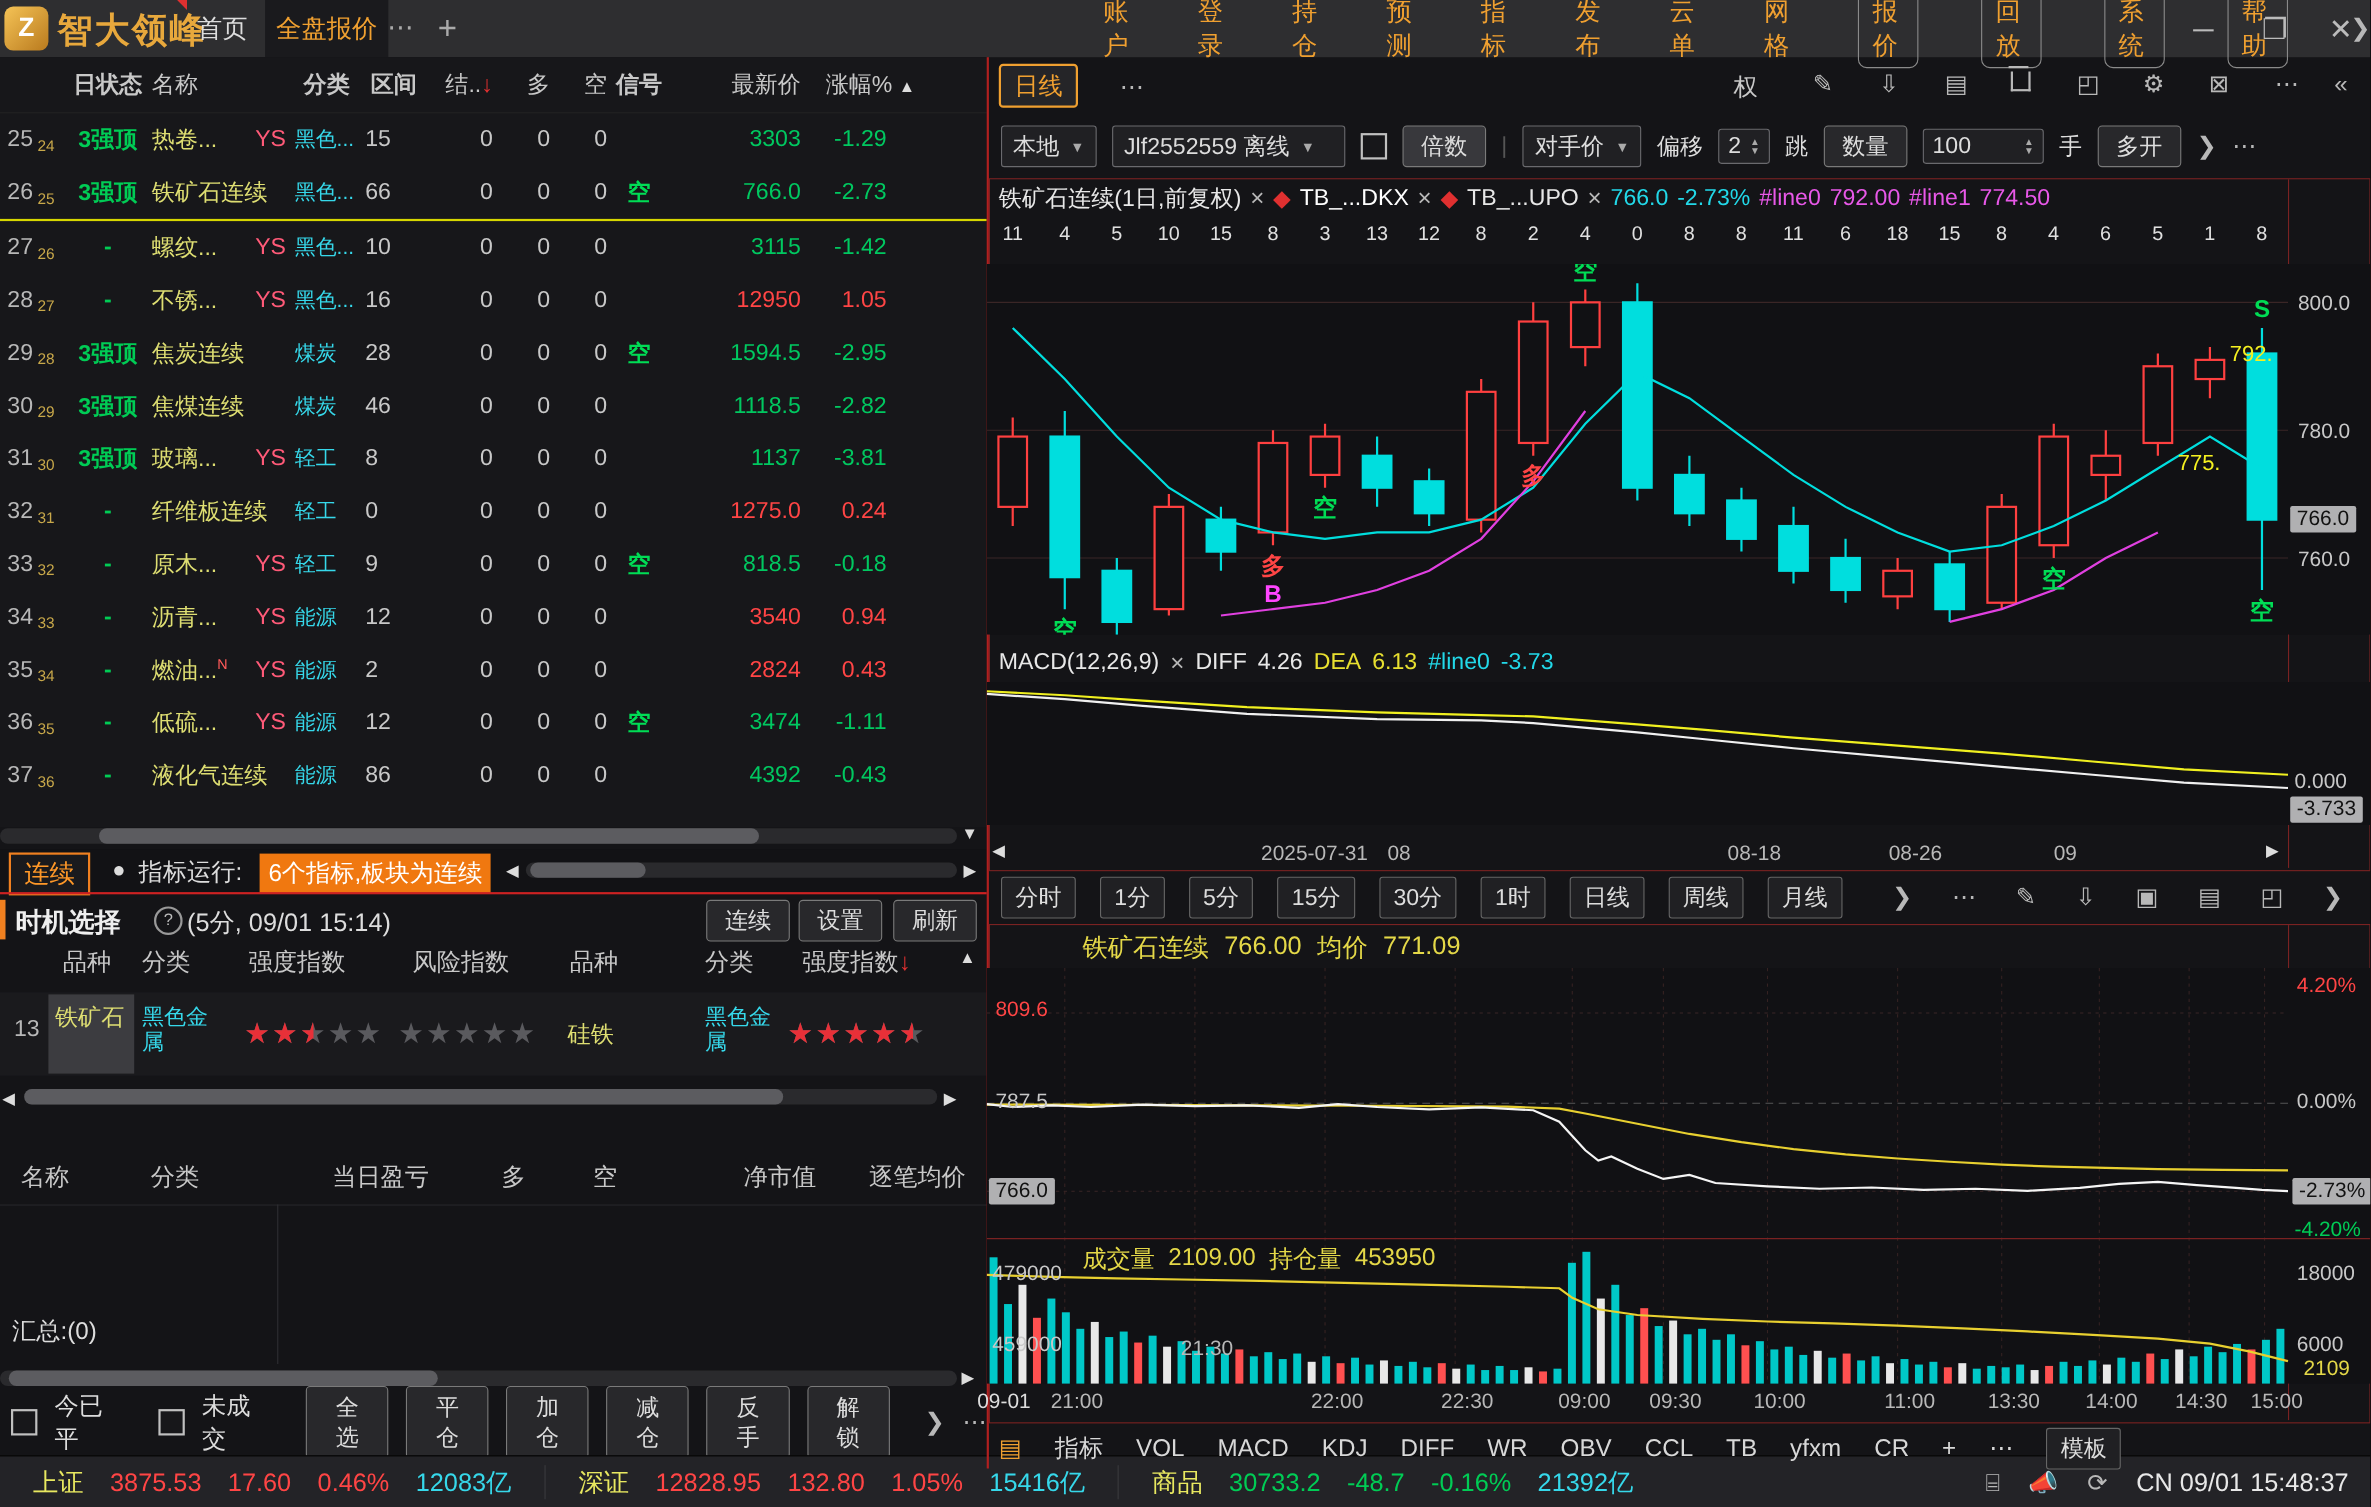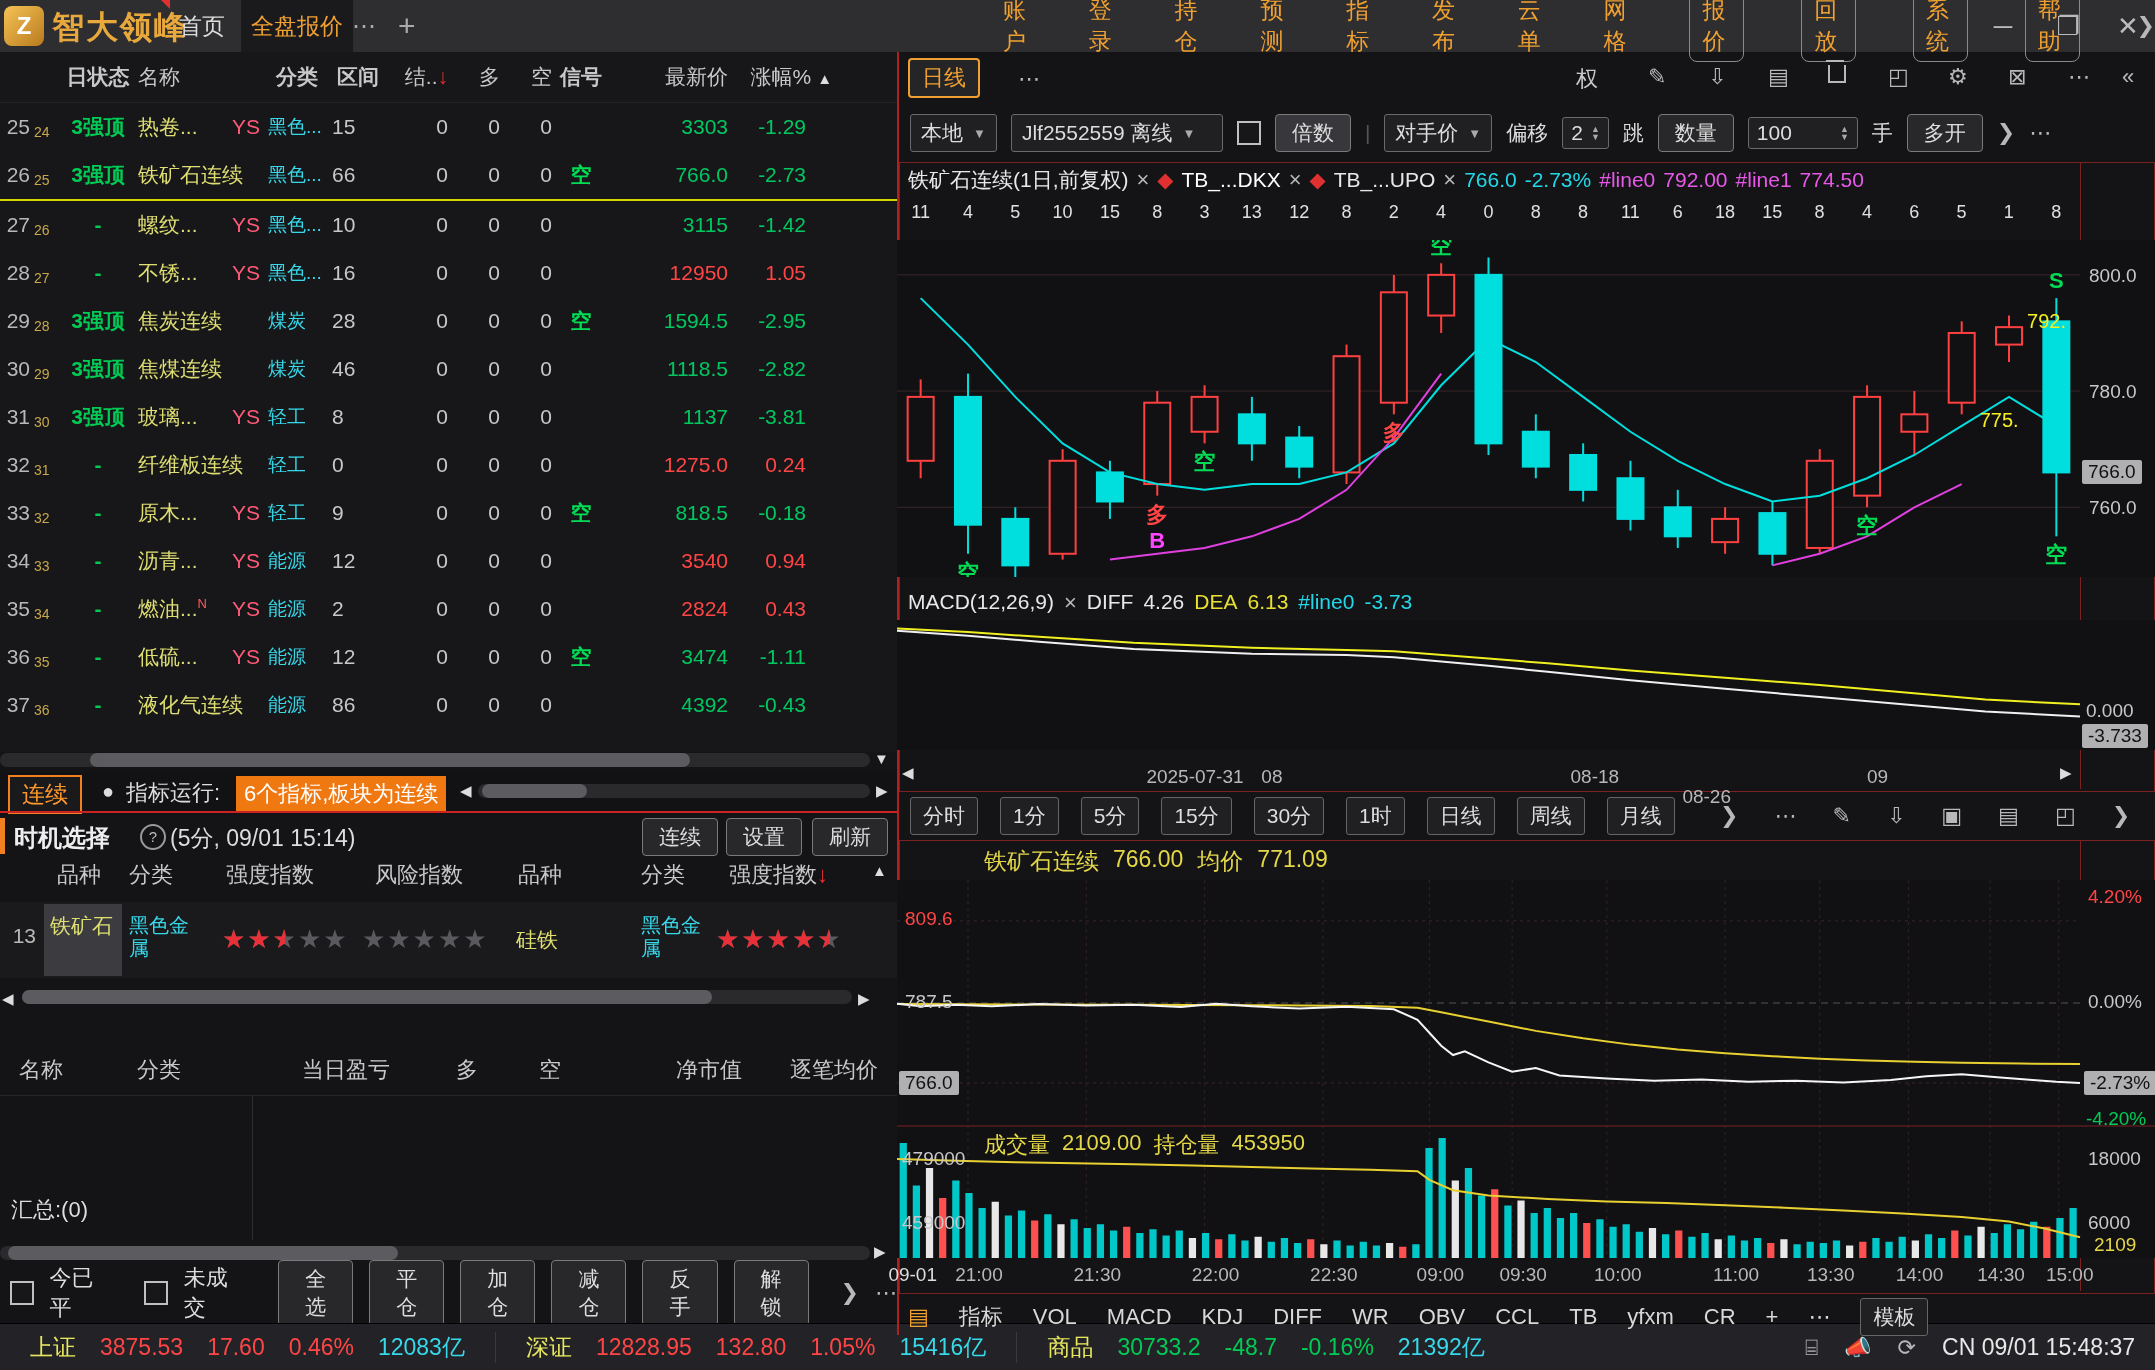--- a/index.html
+++ b/index.html
@@ -833,25 +833,25 @@
       <span class="itab">yfxm</span>
       <span class="itab">CR</span>
       <span class="itab">+</span>
       <span class="itab">⋯</span>
       <span class="ptab">模板</span>
     </div>
 
 <div class="tick" style="left: 1135.01px; top: 766px; width: 120px; text-align: center;">2025-07-31</div>
     <div class="tick" style="left: 1211.9px; top: 766px; width: 120px; text-align: center;">08</div>
     <div class="tick" style="left: 1534.86px; top: 766px; width: 120px; text-align: center;">08-18</div>
-    <div class="tick" style="left: 1611px; top: 766px; width: 120px; text-align: right; margin-top: 20px;">08-26</div>
+    <div class="tick" style="left: 1717px; top: 766px; width: 120px; text-align: left;">08-26</div>
     <div class="tick" style="left: 1817.6px; top: 766px; width: 120px; text-align: center;">09</div>
     <div class="tick" style="left: 867.732px; top: 1264px; width: 90px; text-align: center; color: rgb(221, 221, 221);">09-01</div>
     <div class="tick" style="left: 933.98px; top: 1264px; width: 90px; text-align: center; color: rgb(184, 184, 184);">21:00</div>
-    <div class="tick" style="left: 1052.28px; top: 1264px; width: 90px; text-align: center; color: rgb(184, 184, 184);">21:30</div>
+    <div class="tick" style="left: 1052.28px; top: 1216px; width: 90px; text-align: center; color: rgb(184, 184, 184);">21:30</div>
     <div class="tick" style="left: 1170.58px; top: 1264px; width: 90px; text-align: center; color: rgb(184, 184, 184);">22:00</div>
     <div class="tick" style="left: 1288.88px; top: 1264px; width: 90px; text-align: center; color: rgb(184, 184, 184);">22:30</div>
     <div class="tick" style="left: 1395.35px; top: 1264px; width: 90px; text-align: center; color: rgb(184, 184, 184);">09:00</div>
     <div class="tick" style="left: 1478.16px; top: 1264px; width: 90px; text-align: center; color: rgb(184, 184, 184);">09:30</div>
     <div class="tick" style="left: 1572.8px; top: 1264px; width: 90px; text-align: center; color: rgb(184, 184, 184);">10:00</div>
     <div class="tick" style="left: 1691.1px; top: 1264px; width: 90px; text-align: center; color: rgb(184, 184, 184);">11:00</div>
     <div class="tick" style="left: 1785.74px; top: 1264px; width: 90px; text-align: center; color: rgb(184, 184, 184);">13:30</div>
     <div class="tick" style="left: 1874.47px; top: 1264px; width: 90px; text-align: center; color: rgb(184, 184, 184);">14:00</div>
     <div class="tick" style="left: 1956.09px; top: 1264px; width: 90px; text-align: center; color: rgb(184, 184, 184);">14:30</div>
     <div class="tick" style="left: 2024.71px; top: 1264px; width: 90px; text-align: center; color: rgb(184, 184, 184);">15:00</div>

